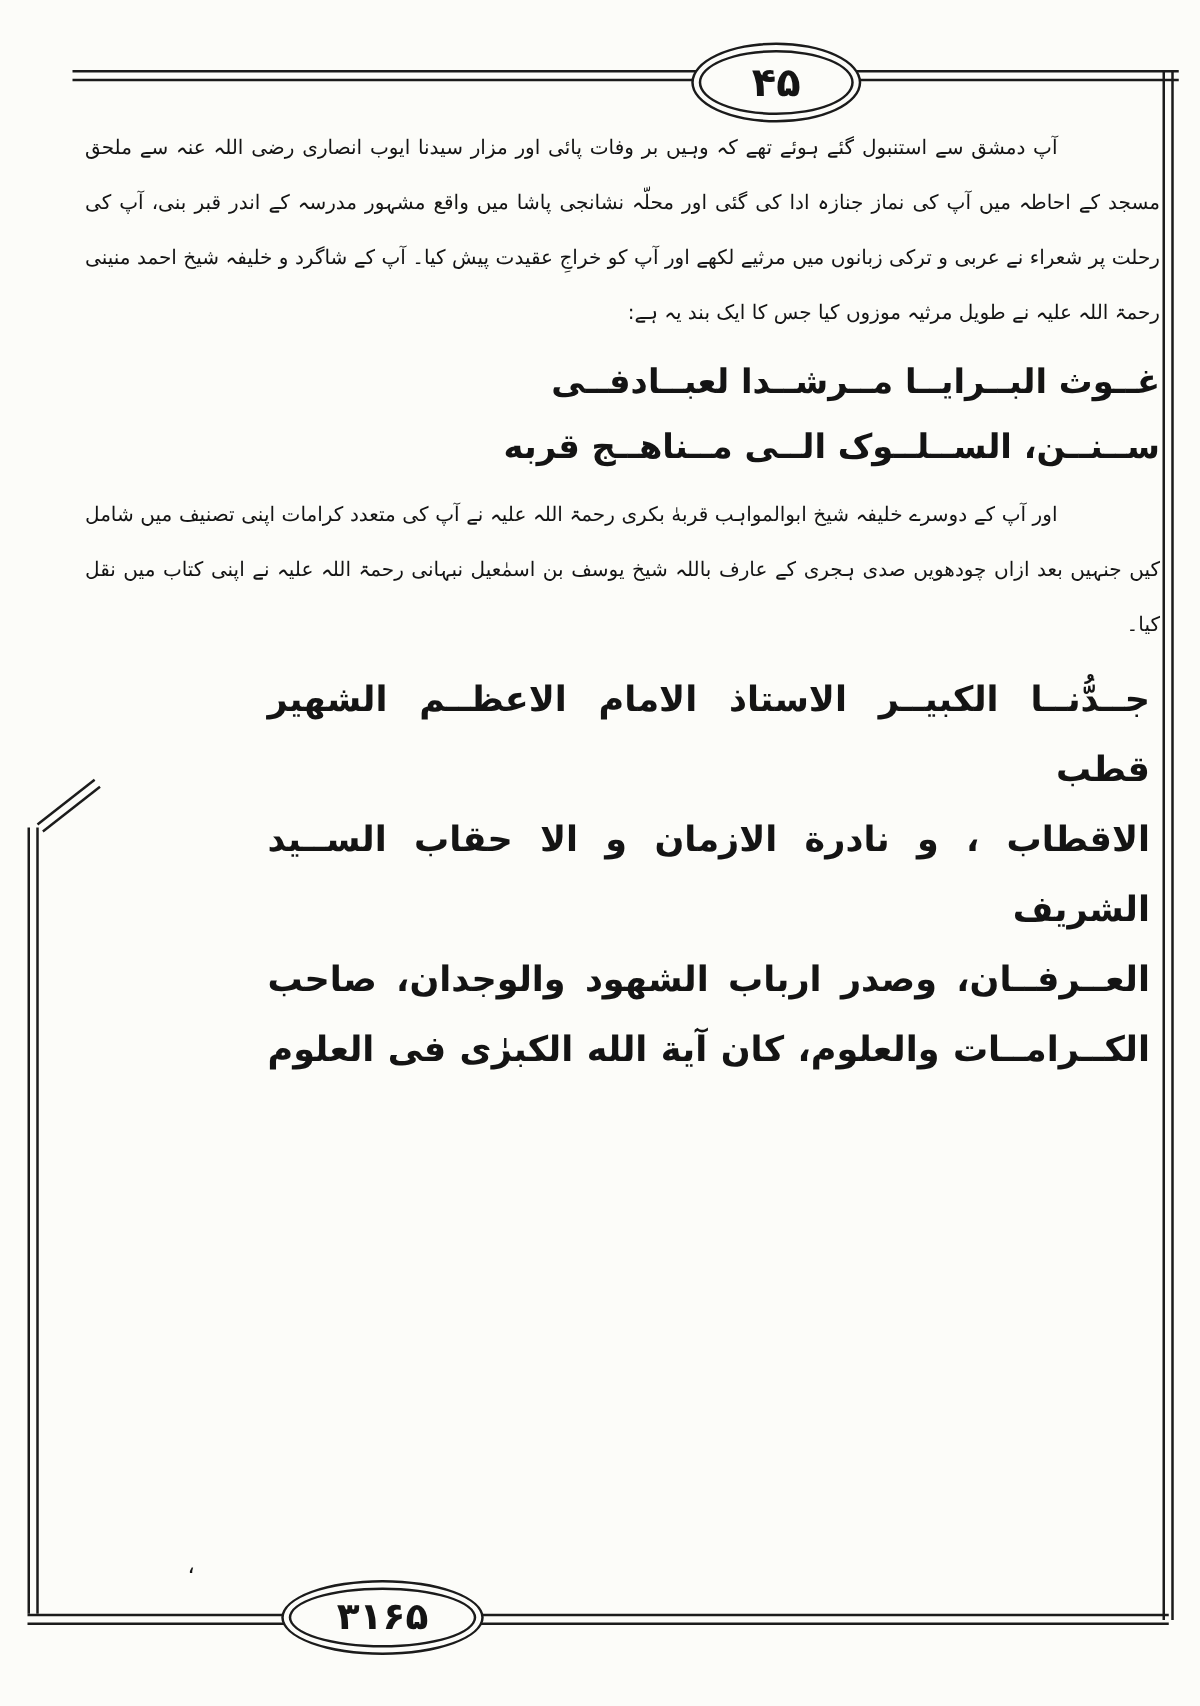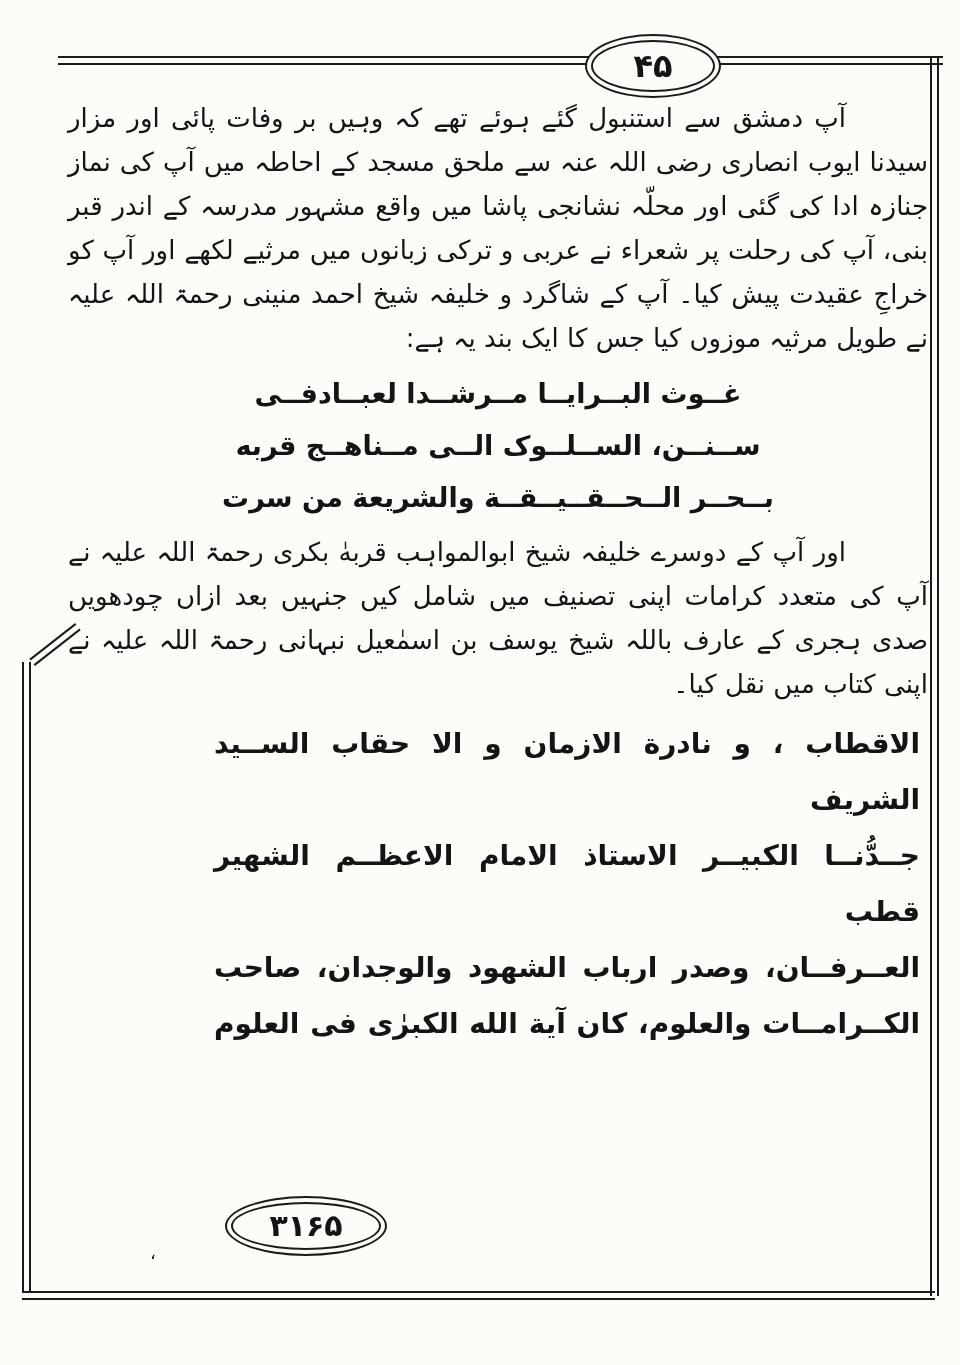--- a/index.html
+++ b/index.html
@@ -43,29 +43,28 @@
   .cartouche .num {
     font-weight:bold;
     line-height:1;
   }
   
   .content {
     position:absolute;
     top:96px; right:32px; left:68px;
   }
   .urdu-para {
-    font-size:26px;
+    font-size:16px;
     line-height:44px;
     text-align:justify;
     margin:0;
   }
   .indent { text-indent:82px; }
   .verse-block {
     margin:8px 0 6px 0;
-    text-align:center;
   }
   .verse-line {
     font-size:27px;
     font-weight:bold;
     line-height:52px;
     white-space:nowrap;
   }
   .arabic-block {
     margin:10px 8px 0 146px;
   }
@@ -93,43 +92,42 @@
   <div class="v-dline" style="top:662px; left:22px; height:629px;"></div>
   <div class="corner-cap" style="top:640px; left:26px;"></div>
 
   <div class="content">
 
     <p class="urdu-para indent">آپ دمشق سے استنبول گئے ہوئے تھے کہ وہیں بر وفات پائی اور مزار سیدنا ایوب انصاری رضی اللہ عنہ سے ملحق مسجد کے احاطہ میں آپ کی نماز جنازہ ادا کی گئی اور محلّہ نشانجی پاشا میں واقع مشہور مدرسہ کے اندر قبر بنی، آپ کی رحلت پر شعراء نے عربی و ترکی زبانوں میں مرثیے لکھے اور آپ کو خراجِ عقیدت پیش کیا۔ آپ کے شاگرد و خلیفہ شیخ احمد منینی رحمۃ اللہ علیہ نے طویل مرثیہ موزوں کیا جس کا ایک بند یہ ہے:</p>
 
     <div class="verse-block">
       <div class="verse-line">غــوث البــرايــا مــرشــدا لعبــادفــی</div>
       <div class="verse-line">ســنــن، الســلــوک الــی مــناهــج قربه</div>
-      <div class="verse-line">بــحــر الــحــقــيــقــة والشريعة من سرت</div>
     </div>
 
     <p class="urdu-para indent">اور آپ کے دوسرے خلیفہ شیخ ابوالمواہب قربهٰ بکری رحمۃ اللہ علیہ نے آپ کی متعدد کرامات اپنی تصنیف میں شامل کیں جنہیں بعد ازاں چودھویں صدی ہجری کے عارف باللہ شیخ یوسف بن اسمٰعیل نبہانی رحمۃ اللہ علیہ نے اپنی کتاب میں نقل کیا۔</p>
 
 
     <div class="arabic-block">
+      <div class="arabic-line">جــدُّنــا الكبيــر الاستاذ الامام الاعظــم الشهير قطب</div>
       <div class="arabic-line">الاقطاب ، و نادرة الازمان و الا حقاب الســيد الشريف</div>
-      <div class="arabic-line">جــدُّنــا الكبيــر الاستاذ الامام الاعظــم الشهير قطب</div>
       <div class="arabic-line">العــرفــان، وصدر ارباب الشهود والوجدان، صاحب</div>
       <div class="arabic-line">الكــرامــات والعلوم، كان آية الله الكبرٰی فی العلوم</div>
 
     </div>
 
   </div>
 
-  <div class="cartouche" style="top:34px; left:585px; width:132px; height:60px;">
+  <div class="cartouche" style="top:34px; left:553px; width:132px; height:60px;">
     <div class="inner">
       <span class="num" style="font-size:32px;">۴۵</span>
     </div>
   </div>
 
-  <div class="cartouche" style="top:1196px; left:225px; width:158px; height:56px;">
+  <div class="cartouche" style="top:1264px; left:225px; width:158px; height:56px;">
     <div class="inner">
       <span class="num" style="font-size:30px;">۳۱۶۵</span>
     </div>
   </div>
 
   <span class="stray-mark">،</span>
 
 </div>
 
 </body></html>

